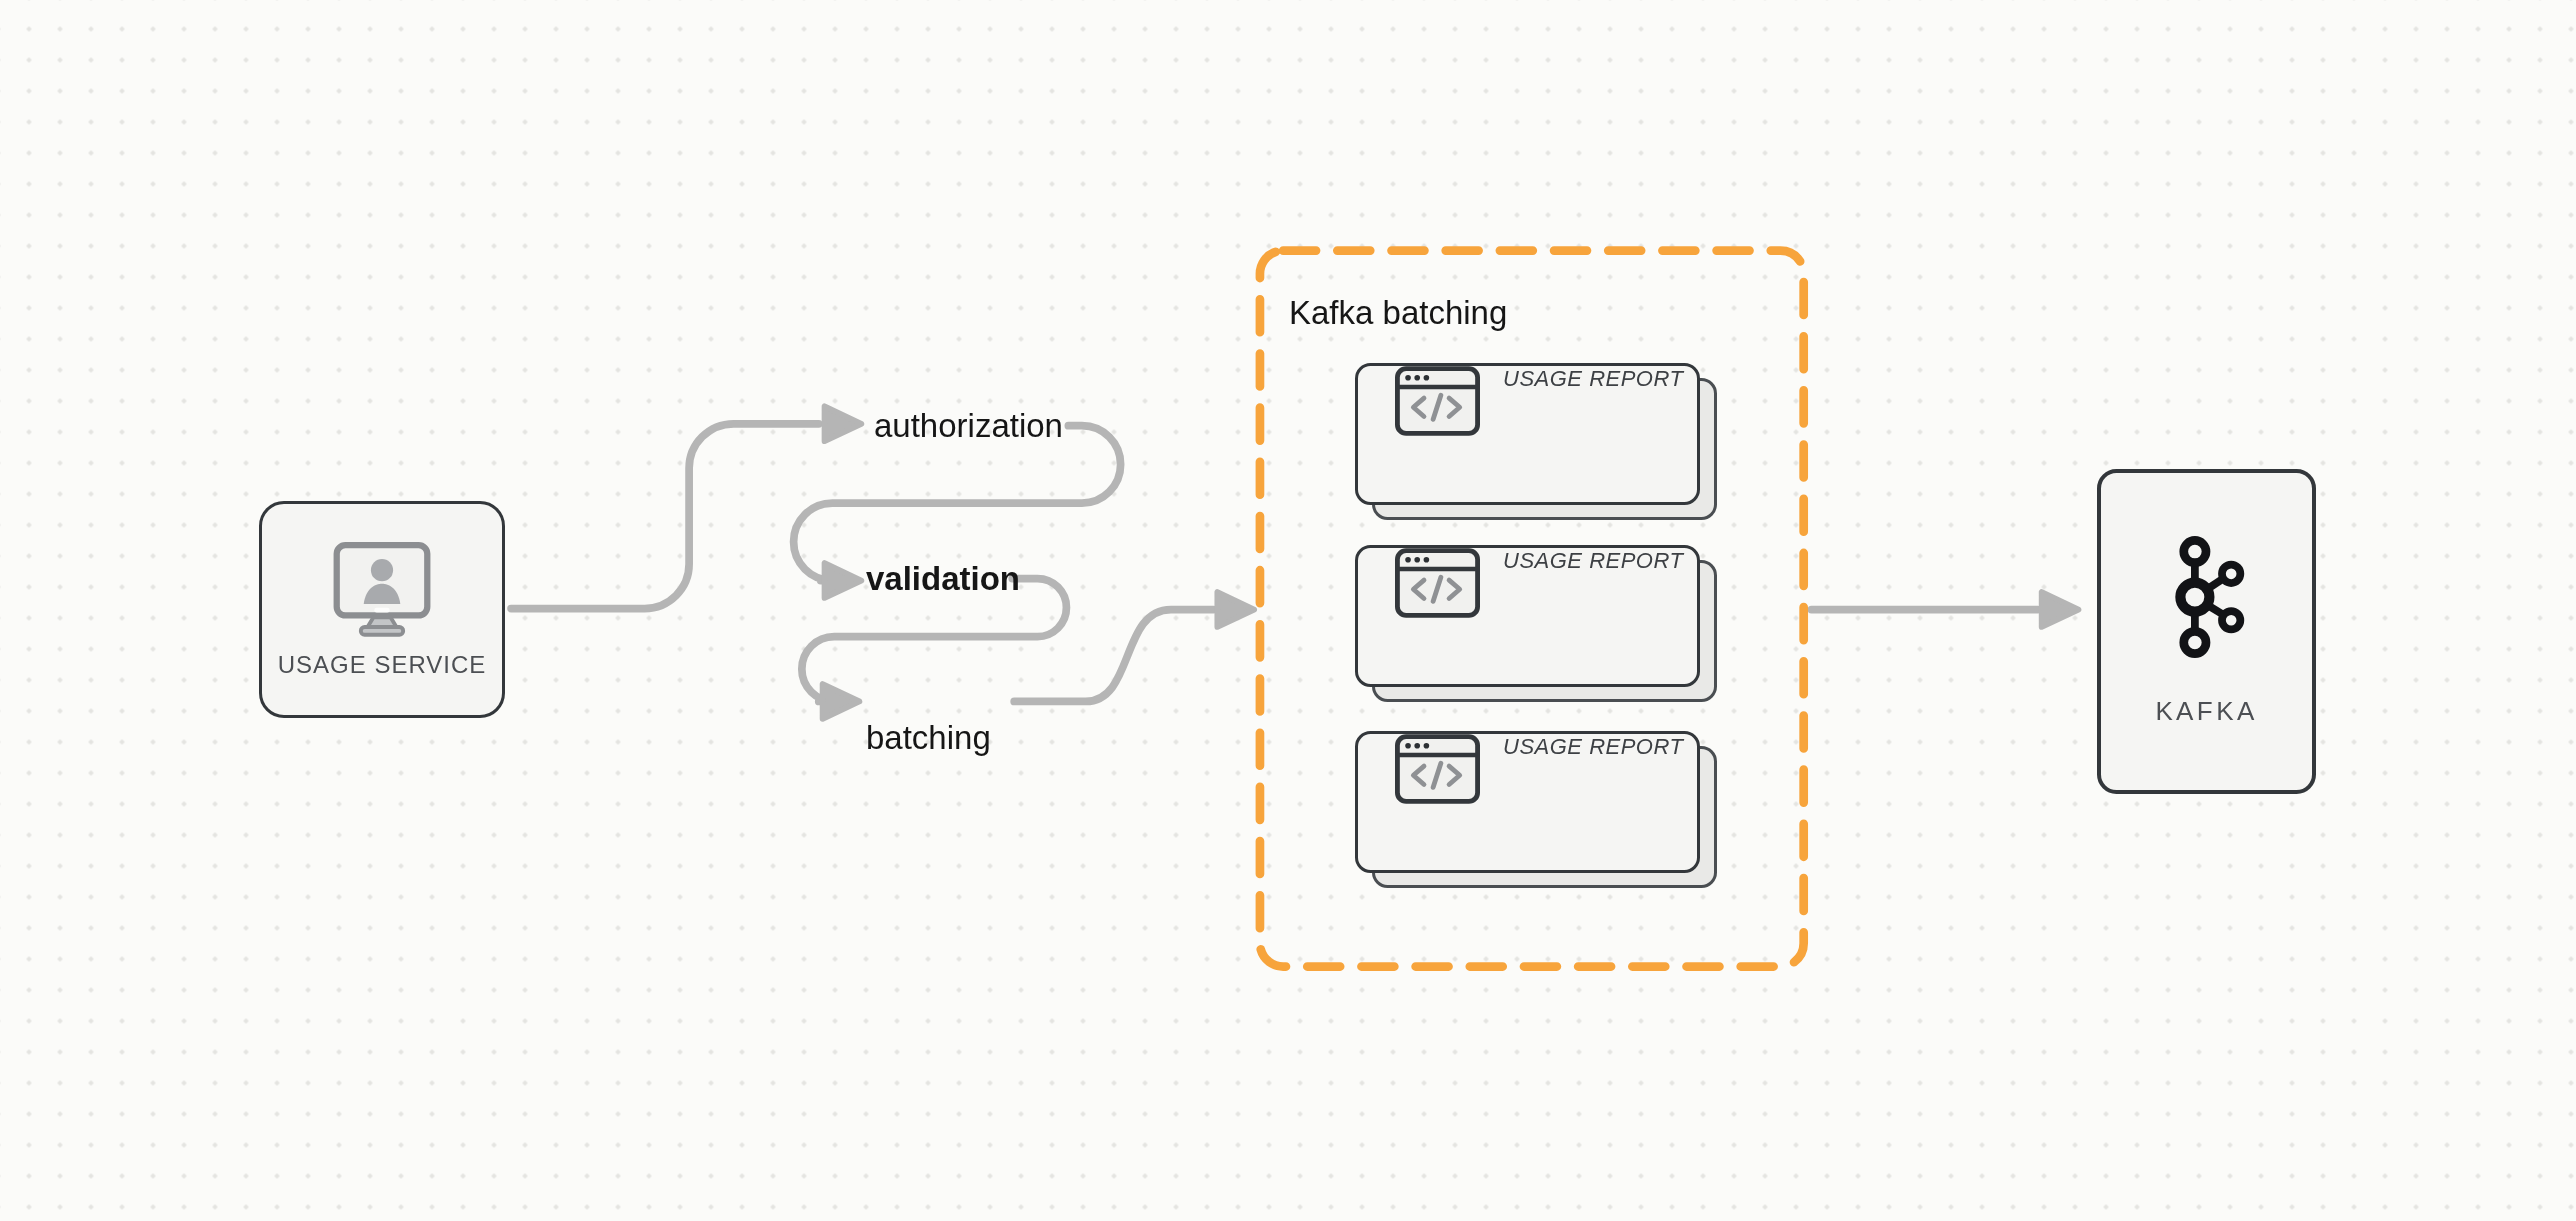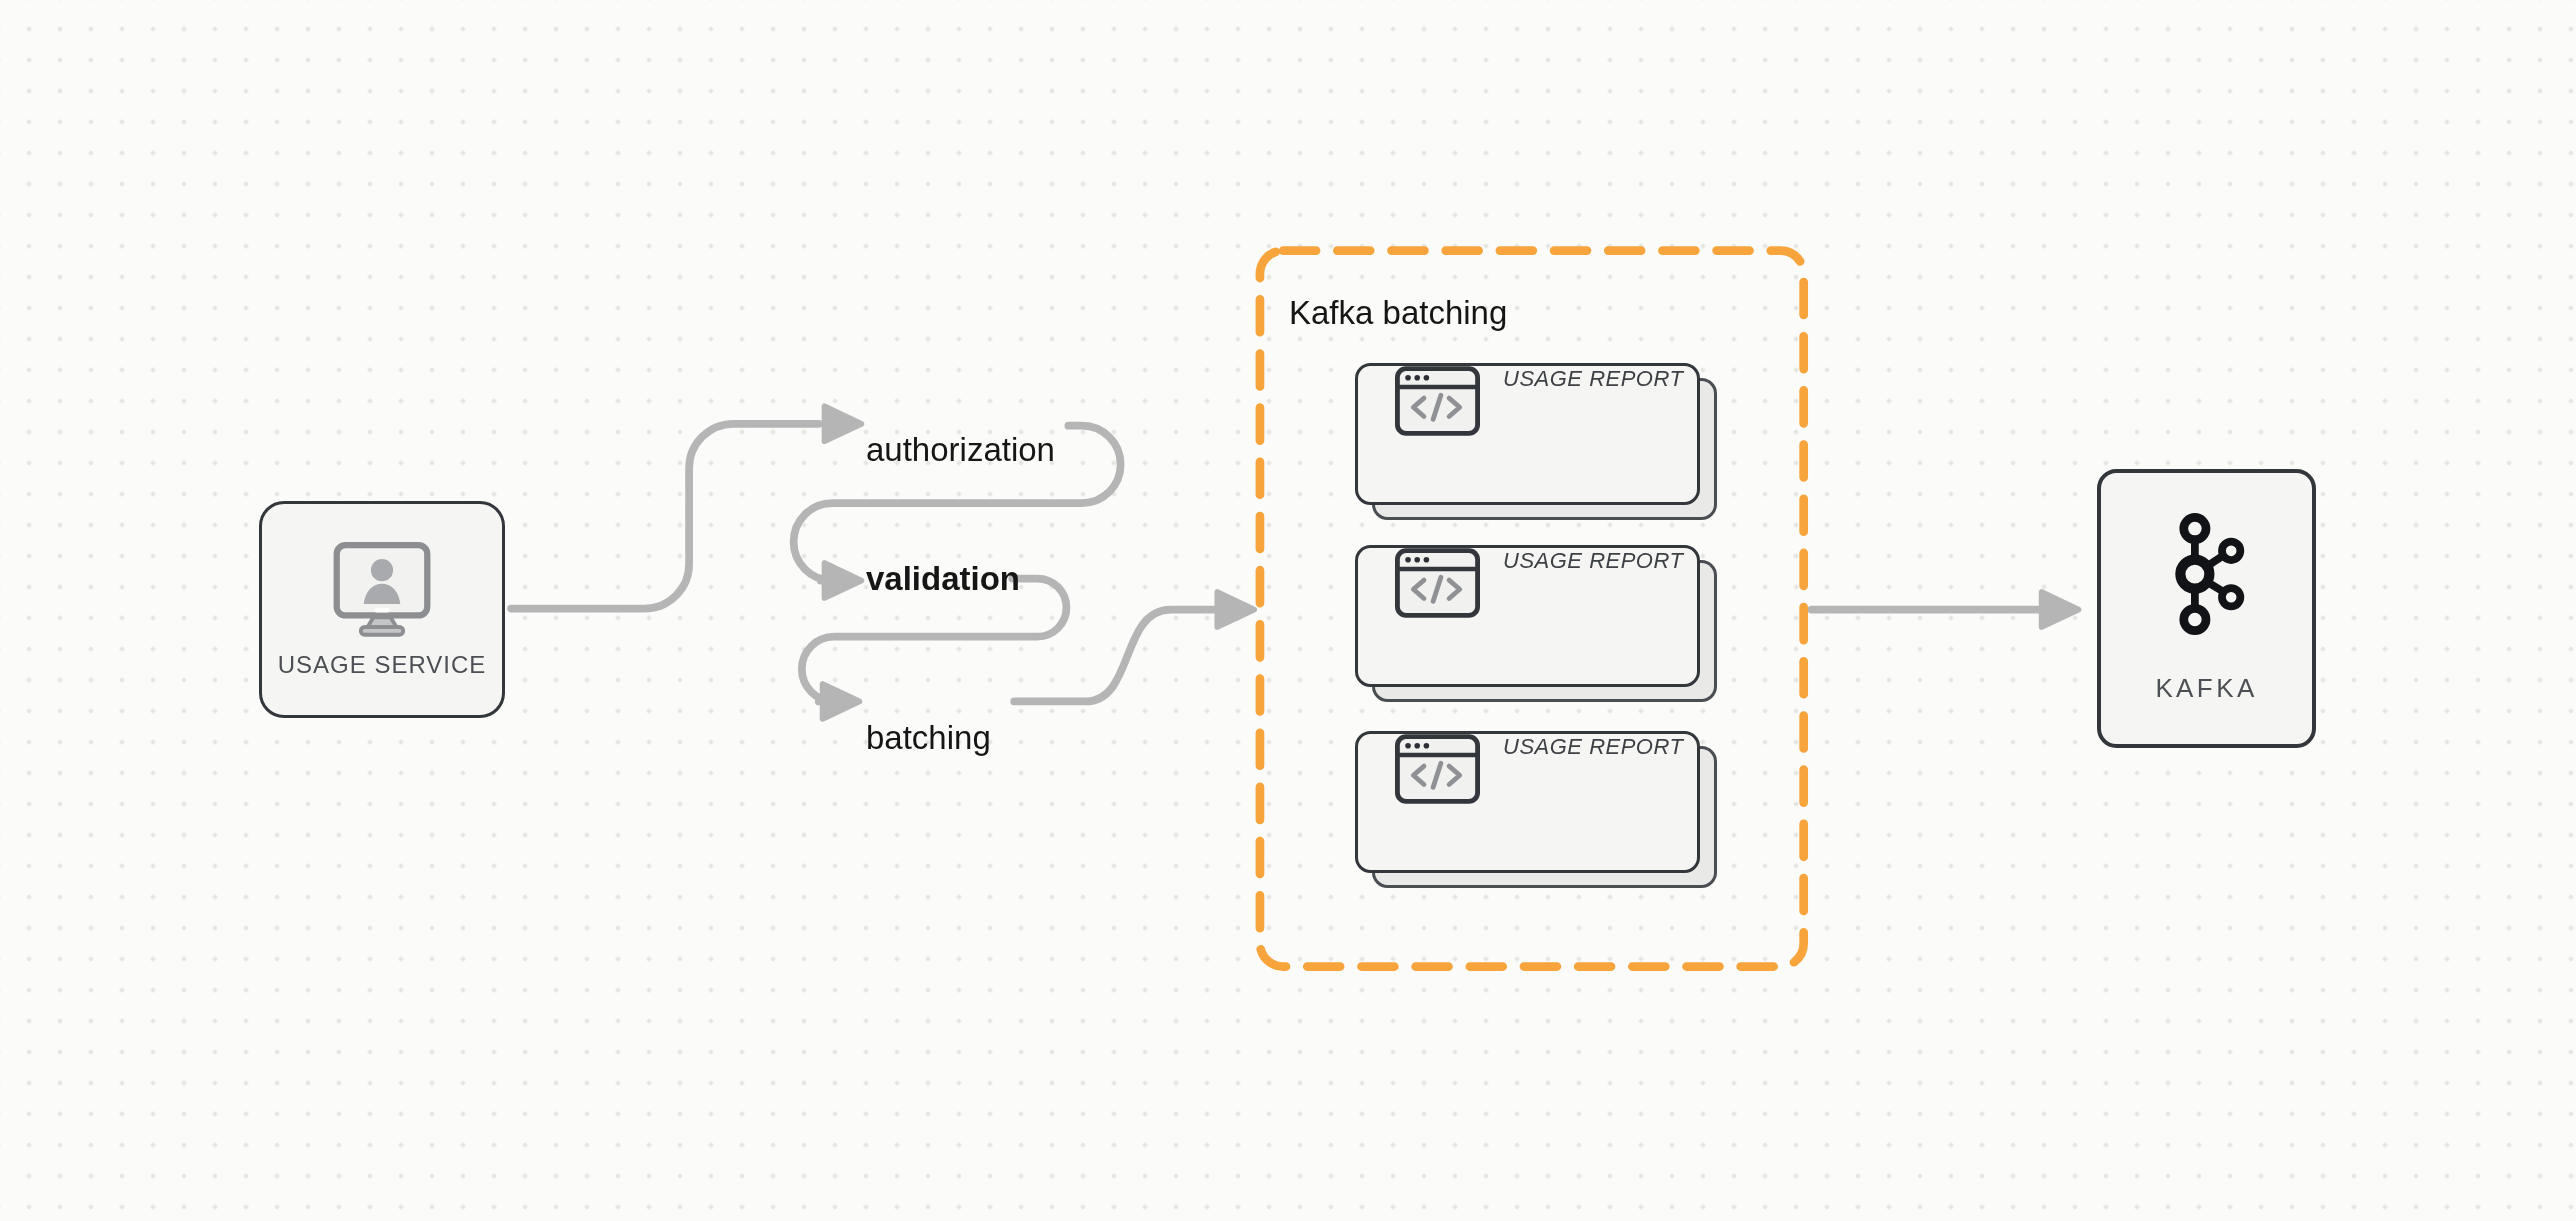--- a/index.html
+++ b/index.html
@@ -22,21 +22,21 @@
   .node-box{
     position:absolute;
     background:#f5f5f3;
     border:3.9px solid #33373b;
     border-radius:25px;
     display:flex;flex-direction:column;
     align-items:center;justify-content:center;
     box-sizing:border-box;
   }
   .usage-service{left:259px;top:501px;width:246px;height:217px;}
-  .kafka-node{left:2097px;top:469px;width:219px;height:279px;border-width:4.8px;border-radius:19.4px;gap:14px;}
+  .kafka-node{left:2097px;top:469px;width:219px;height:325px;border-width:4.8px;border-radius:19.4px;gap:14px;}
   .node-label{
     color:#4c4f53;
     font-size:24px;
     letter-spacing:1px;
     margin-top:13.5px;
     white-space:nowrap;
   }
   .kafka-node .node-label{font-size:26px;letter-spacing:3.4px;margin-top:19.4px;}
 
   
@@ -115,21 +115,21 @@
       <rect x="8" y="5" width="94" height="73" rx="9" fill="#f2f2f0" stroke="#8c8e91" stroke-width="6.5"></rect>
       <circle cx="55" cy="31" r="11.5" fill="#a8aaad"></circle>
       <path d="M36 66 C 38 50, 48 45, 55 45 C 62 45, 72 50, 74 66 Z" fill="#a8aaad"></path>
       <rect x="47" y="70" width="16" height="5" rx="2.5" fill="#fdfdfc"></rect>
       <path d="M46 80 h18 l6 10 h-30 z" fill="#c3c5c7" stroke="#8c8e91" stroke-width="4" stroke-linejoin="round"></path>
       <rect x="33" y="90" width="44" height="8" rx="4" fill="#c3c5c7" stroke="#8c8e91" stroke-width="4"></rect>
     </svg>
     <div class="node-label">USAGE SERVICE</div>
   </div>
 
-  <div class="step-label" style="top:450px;">authorization</div>
+  <div class="step-label" style="top:426px;margin-left:8px;">authorization</div>
   <div class="step-label" style="top:579px;font-weight:bold;">validation</div>
   <div class="step-label" style="top:738px;">batching</div>
 
   <div class="group-label">Kafka batching</div>
 
   <div class="card-wrap" style="top:363px;">
     <div class="card-shadow"></div>
     <div class="card">
       <svg class="card-icon" width="85" height="70" viewBox="0 0 88 72">
         <rect x="2.5" y="2.5" width="83" height="67" rx="9" fill="#f1f1ef" stroke="#33373b" stroke-width="5"></rect>

